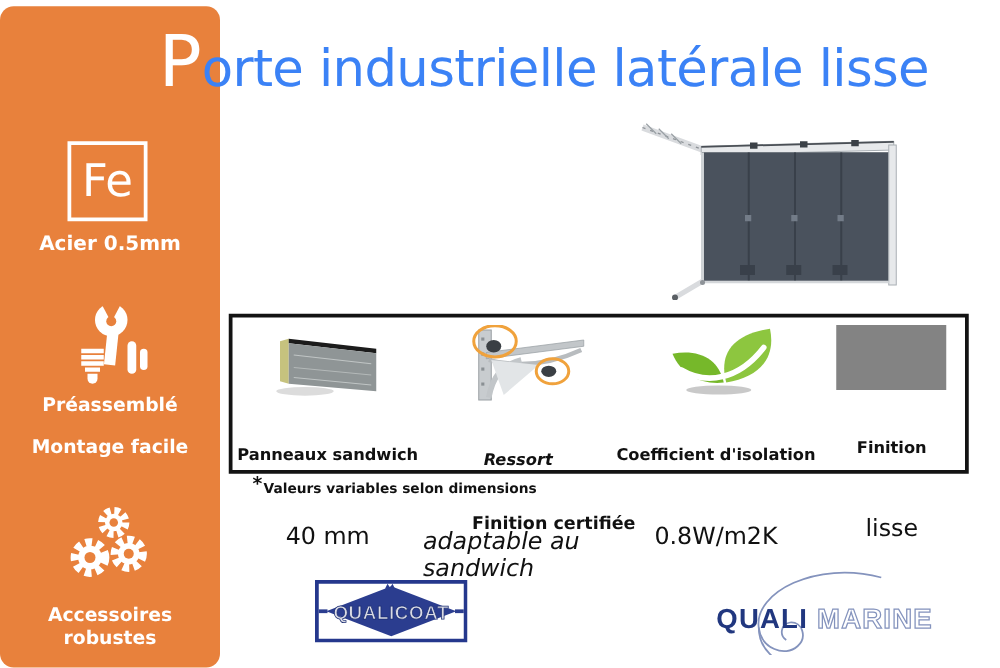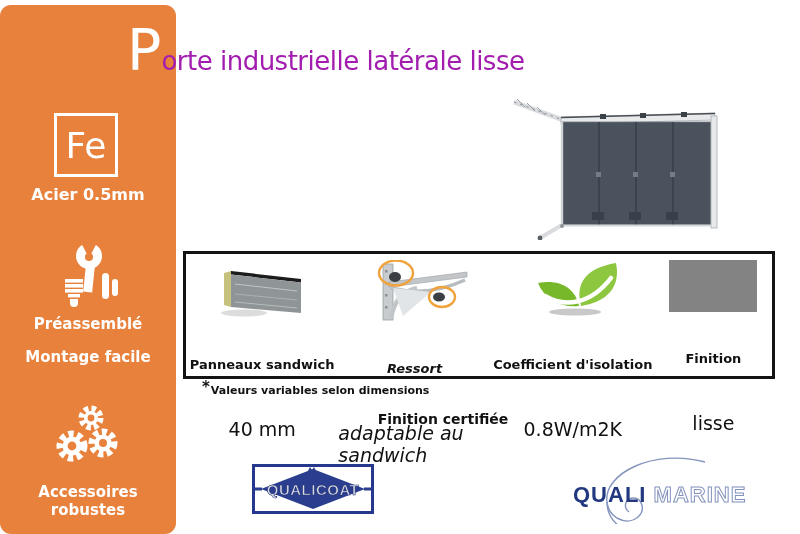--- a/index.html
+++ b/index.html
@@ -18,21 +18,21 @@
   .lbl-pre{top:310px;}
   .lbl-mon{top:343px;}
   .lbl-acc{top:478px;}
   .side-icon{position:absolute;left:0;width:100%;display:flex;justify-content:center;}
   .icon-wrench{top:236px;}
   .icon-gears{top:398px;}
   
   .title{position:absolute;left:127px;top:22px;margin:0;white-space:nowrap;font-weight:normal;
     font-family:"DejaVu Sans", sans-serif;}
   .title .p{color:#ffffff;font-size:57px;line-height:1;}
-  .title .rest{color:#a21caf;font-size:26px;line-height:1;letter-spacing:-0.5px;}
+  .title .rest{color:#3b82f6;font-size:41px;line-height:1;letter-spacing:-0.5px;}
   
   .door{position:absolute;left:500px;top:90px;}
   
   .strip{position:absolute;left:183px;top:251px;width:592px;height:128px;
     border:3px solid #131313;box-sizing:border-box;background:#fff;display:flex;}
   .feature{display:flex;flex-direction:column;align-items:center;padding-top:6px;gap:37px;}
   .f1{flex:0 0 26%;} .f2{flex:0 0 26%;font-style:italic;} .f3{flex:0 0 28%;} .f4{flex:0 0 20%;}
   .icon-area{height:64px;display:flex;align-items:center;justify-content:center;}
   .f-title{font-size:13px;font-weight:bold;color:#111;margin-top:2px;
     font-family:"DejaVu Sans", sans-serif;}

